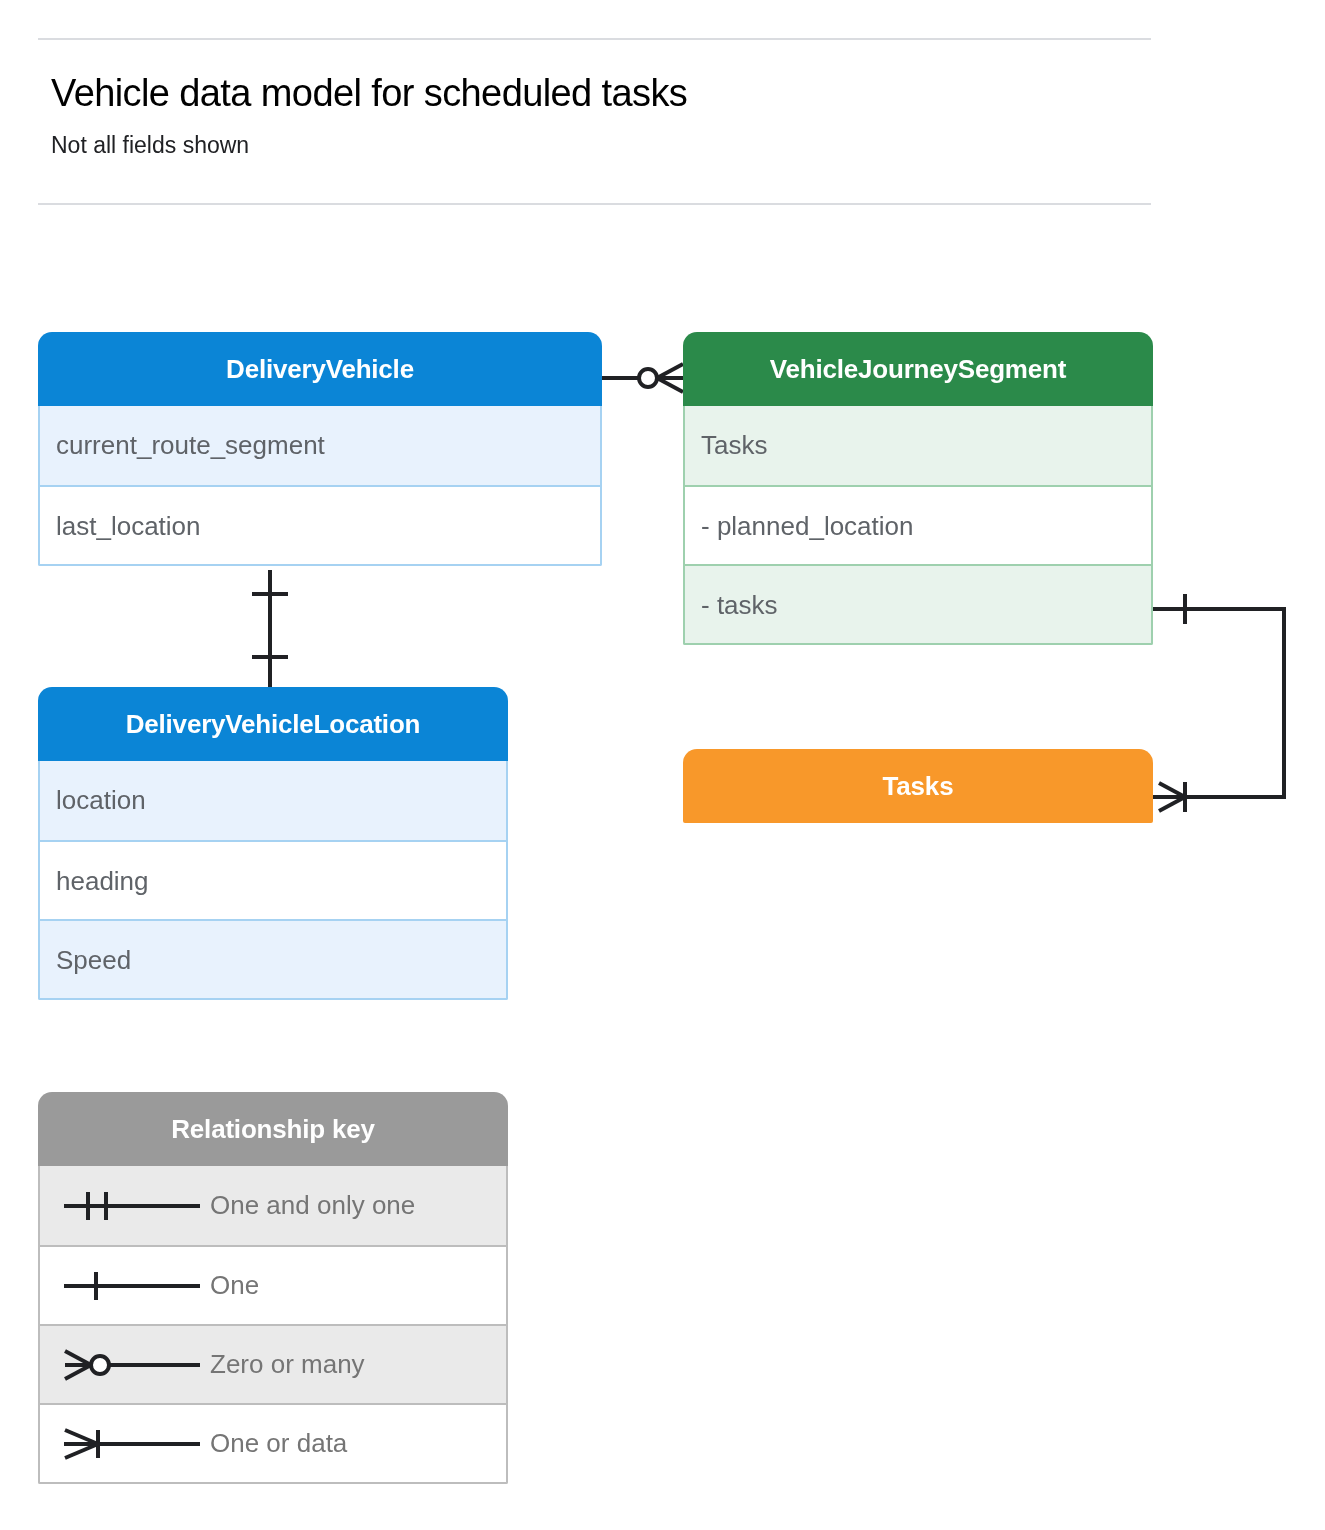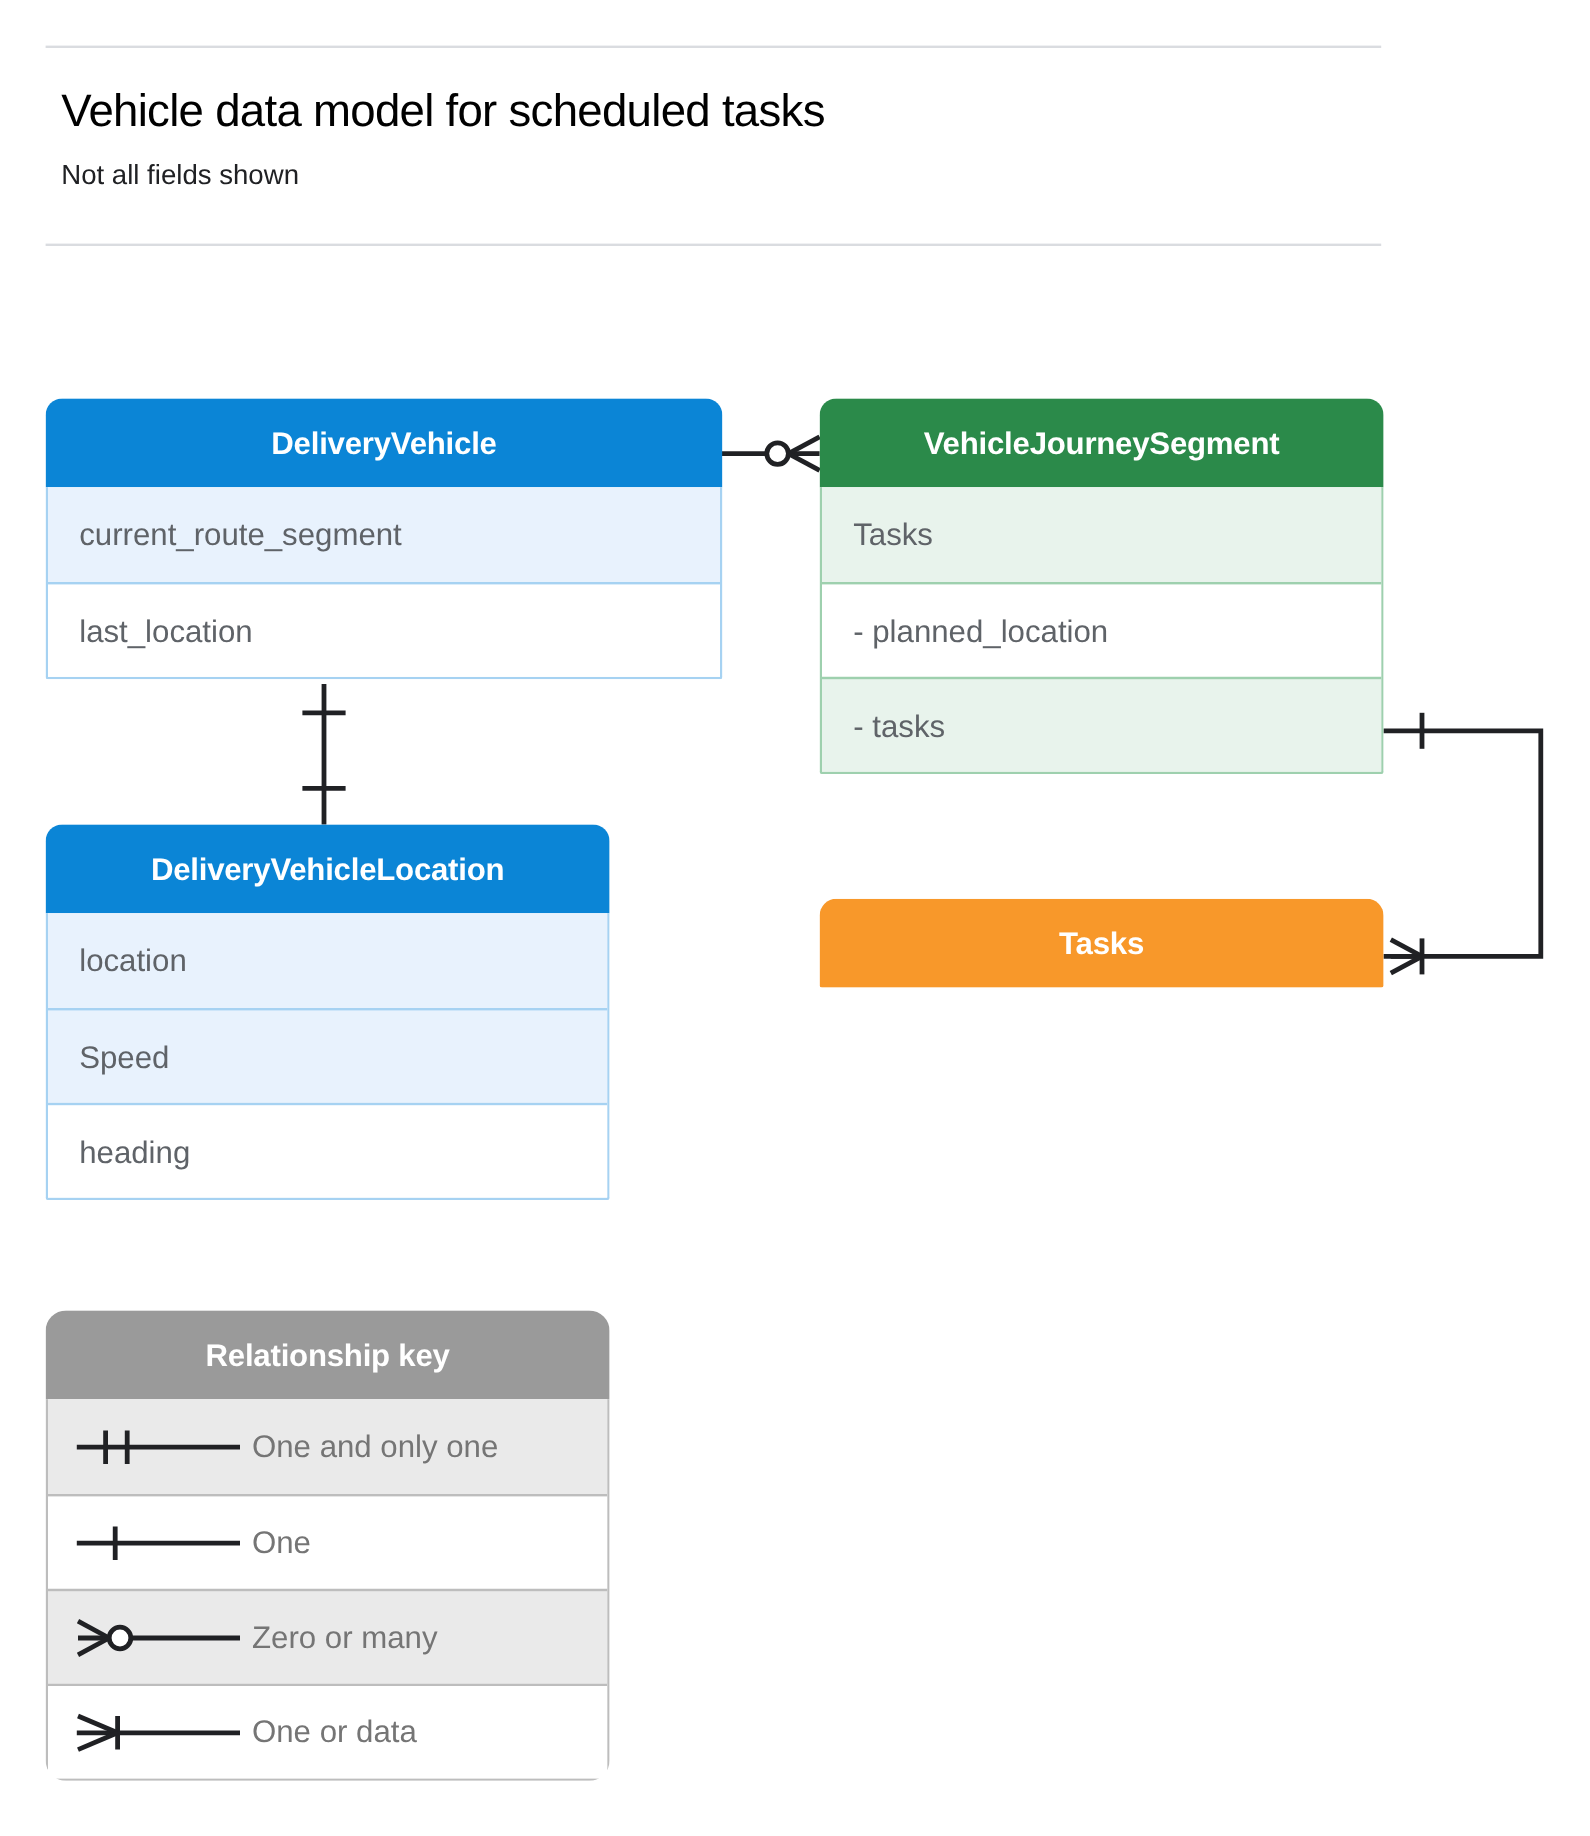--- a/index.html
+++ b/index.html
@@ -57,21 +57,21 @@
     letter-spacing: -0.2px;
     white-space: nowrap;
   }
   .entity-rows {
     border-style: solid;
     border-width: 0 2px 2px 2px;
   }
   .entity-row {
     height: 79px;
     line-height: 79px;
-    padding-left: 26px;
+    padding-left: 16px;
     font-size: 26px;
     color: #5f6368;
     white-space: nowrap;
     border-top-style: solid;
     border-top-width: 2px;
   }
   .entity-row:first-child { border-top-width: 0; }
 
   
   .e-blue .entity-title { background: #0b85d6; }
@@ -92,21 +92,21 @@
   .e-gray .entity-title { background: #9a9a9a; }
   .e-gray .entity-rows  { border-color: #bdbdbd; }
   .e-gray .entity-row   { border-top-color: #bdbdbd; background: #ffffff; }
   .e-gray .entity-row.alt { background: #eaeaea; }
 
   
   #entity-delivery-vehicle          { left: 38px;  top: 332px;  width: 564px; }
   #entity-vehicle-journey-segment   { left: 683px; top: 332px;  width: 470px; }
   #entity-delivery-vehicle-location { left: 38px;  top: 687px;  width: 470px; }
   #entity-tasks                     { left: 683px; top: 749px;  width: 470px; }
-  #legend-box                       { left: 38px;  top: 1092px; width: 470px; border-radius: 17px; }
+  #legend-box                       { left: 38px;  top: 1092px; width: 470px; }
 
   
   .legend-row {
     height: 79px;
     display: flex;
     align-items: center;
     border-top: 2px solid #bdbdbd;
     white-space: nowrap;
   }
   .legend-row:first-child { border-top: 0; }
@@ -186,22 +186,22 @@
     <div class="entity-row alt">Tasks</div>
     <div class="entity-row">-  planned_location</div>
     <div class="entity-row alt">- tasks</div>
   </div>
 </div>
 
 <div class="entity e-blue" id="entity-delivery-vehicle-location">
   <div class="entity-title">DeliveryVehicleLocation</div>
   <div class="entity-rows">
     <div class="entity-row alt">location</div>
+    <div class="entity-row">heading</div>
     <div class="entity-row alt">Speed</div>
-    <div class="entity-row">heading</div>
   </div>
 </div>
 
 <div class="entity e-orange" id="entity-tasks">
   <div class="entity-title">Tasks</div>
 </div>
 
 <div class="entity e-gray" id="legend-box">
   <div class="entity-title">Relationship key</div>
   <div class="entity-rows">

